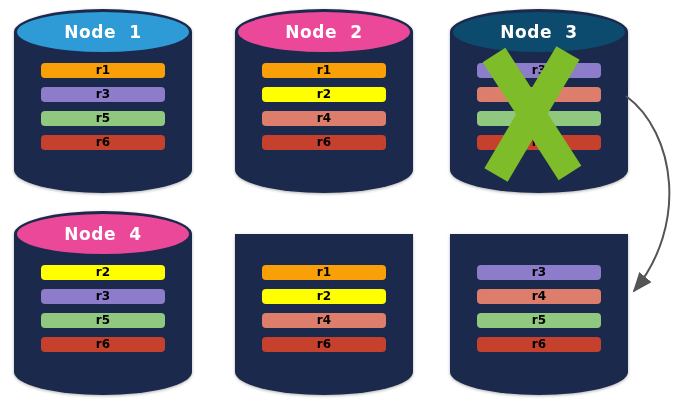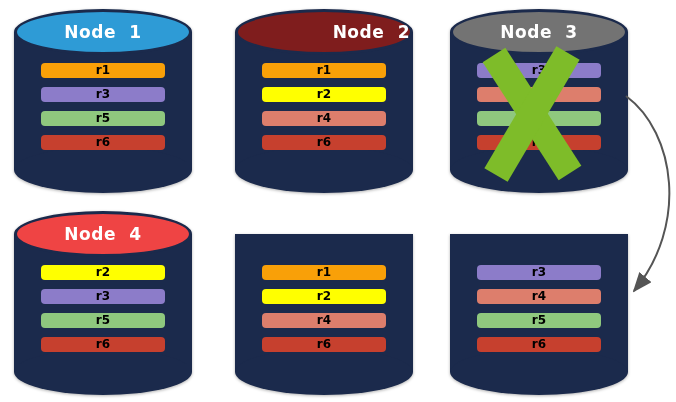--- a/index.html
+++ b/index.html
@@ -104,53 +104,53 @@
       <div class="bar" style="background-color: rgb(249, 160, 8);">r1</div>
       <div class="bar" style="background-color: rgb(140, 124, 201);">r3</div>
       <div class="bar" style="background-color: rgb(143, 200, 126);">r5</div>
       <div class="bar" style="background-color: rgb(198, 64, 46);">r6</div>
     </div>
   </div>
 
   <div class="node" style="left:235px; top:9px;">
     <div class="cyl-body" style="background-color: rgb(27, 42, 76);"></div>
     <div class="cyl-bottom" style="background-color: rgb(27, 42, 76);"></div>
-    <div class="cyl-top" style="background-color: #7f1d1d; border-color: rgb(27, 42, 76); justify-content: flex-end;">
+    <div class="cyl-top" style="background-color: #ec4899; border-color: rgb(27, 42, 76);">
       <span class="node-title">Node 2</span>
     </div>
     <div class="bars">
       <div class="bar" style="background-color: rgb(249, 160, 8);">r1</div>
       <div class="bar" style="background-color: rgb(255, 255, 0);">r2</div>
       <div class="bar" style="background-color: rgb(221, 126, 108);">r4</div>
       <div class="bar" style="background-color: rgb(198, 64, 46);">r6</div>
     </div>
   </div>
 
   <div class="node" style="left:450px; top:9px;">
     <div class="cyl-body" style="background-color: rgb(27, 42, 76);"></div>
     <div class="cyl-bottom" style="background-color: rgb(27, 42, 76);"></div>
-    <div class="cyl-top" style="background-color: #737373; border-color: rgb(27, 42, 76);">
+    <div class="cyl-top" style="background-color: #0c4a6e; border-color: rgb(27, 42, 76);">
       <span class="node-title">Node 3</span>
     </div>
     <div class="bars">
       <div class="bar" style="background-color: rgb(140, 124, 201);">r3</div>
       <div class="bar" style="background-color: rgb(221, 126, 108);">r4</div>
       <div class="bar" style="background-color: rgb(143, 200, 126);">r5</div>
       <div class="bar" style="background-color: rgb(198, 64, 46);">r6</div>
     </div>
     <svg class="fail-x" viewBox="0 0 112 134">
       <line x1="18" y1="8" x2="94" y2="126" style="stroke: rgb(126, 188, 41);"></line>
       <line x1="92" y1="6" x2="20" y2="128" style="stroke: rgb(126, 188, 41);"></line>
     </svg>
   </div>
 
   <div class="node" style="left:14px; top:211px;">
     <div class="cyl-body" style="background-color: rgb(27, 42, 76);"></div>
     <div class="cyl-bottom" style="background-color: rgb(27, 42, 76);"></div>
-    <div class="cyl-top" style="background-color: #ef4444; border-color: rgb(27, 42, 76);">
+    <div class="cyl-top" style="background-color: #ec4899; border-color: rgb(27, 42, 76);">
       <span class="node-title">Node 4</span>
     </div>
     <div class="bars">
       <div class="bar" style="background-color: rgb(255, 255, 0);">r2</div>
       <div class="bar" style="background-color: rgb(140, 124, 201);">r3</div>
       <div class="bar" style="background-color: rgb(143, 200, 126);">r5</div>
       <div class="bar" style="background-color: rgb(198, 64, 46);">r6</div>
     </div>
   </div>
 

